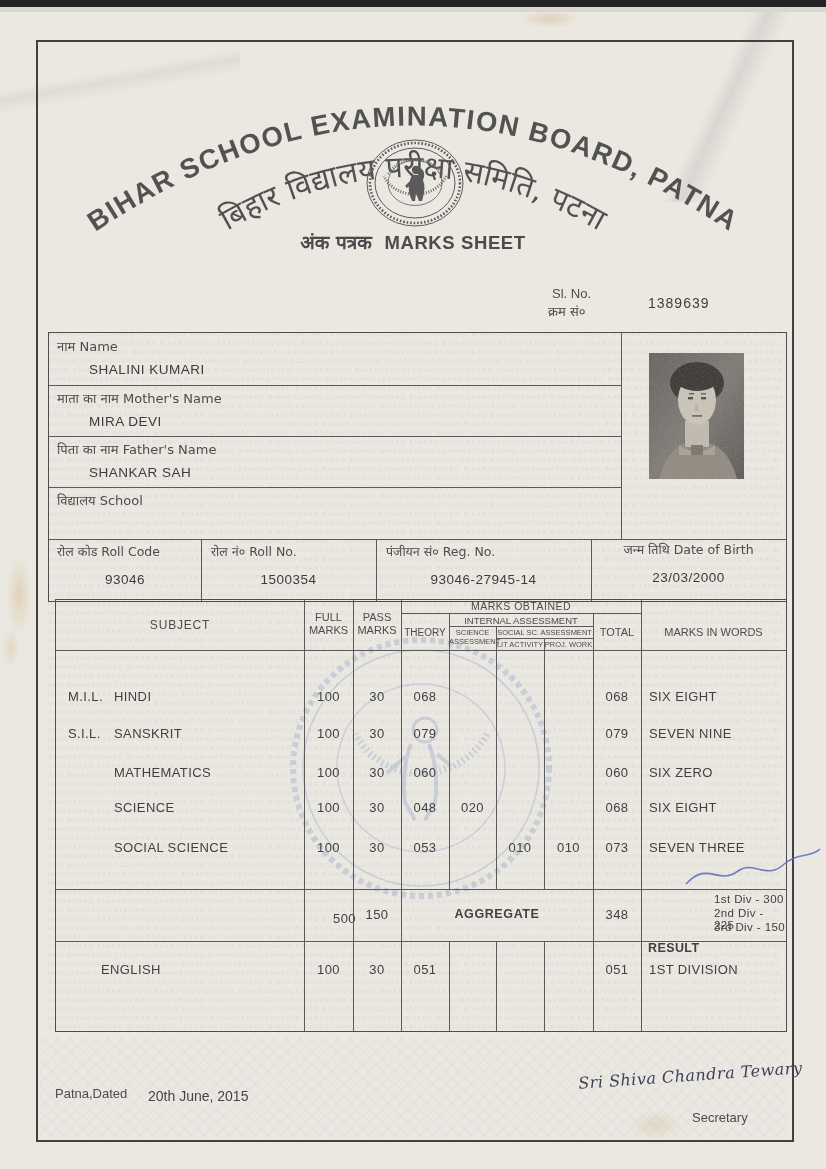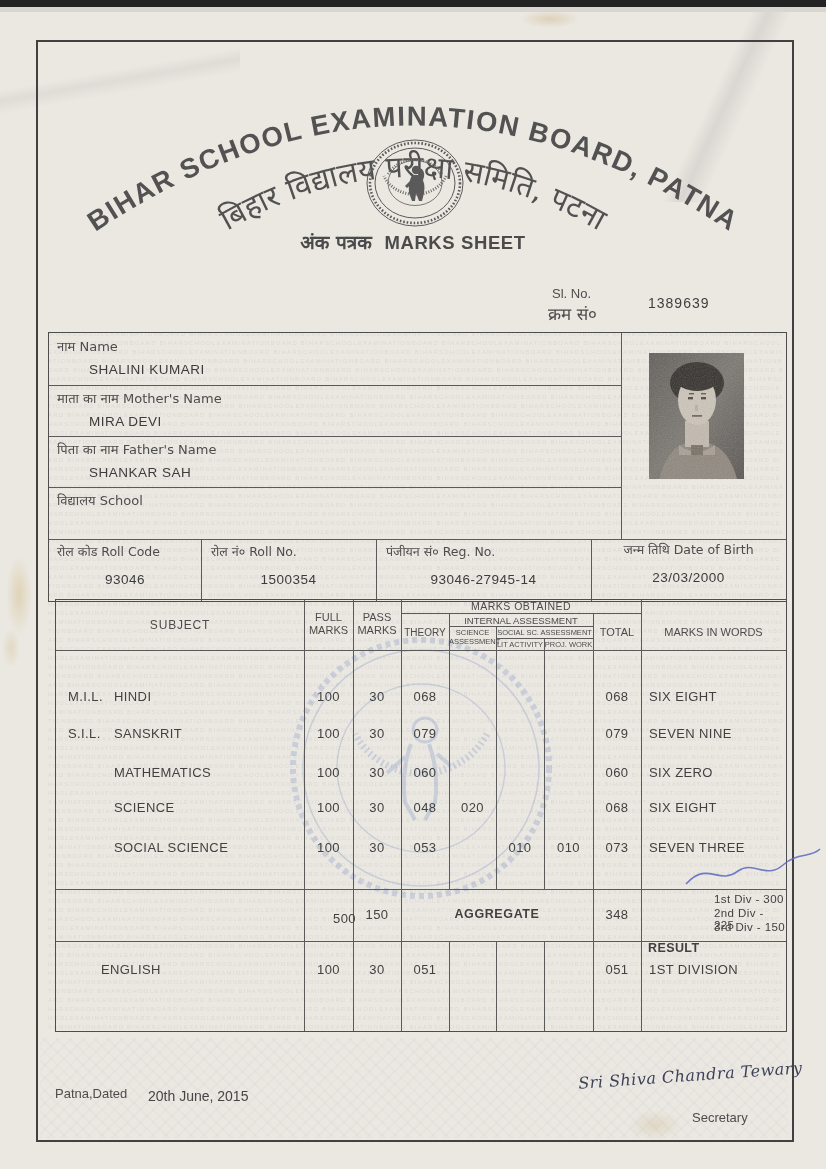--- a/index.html
+++ b/index.html
@@ -62,21 +62,21 @@
     <rect x="53" y="42" width="6" height="5" fill="#5a5a5a" transform="rotate(12 56 44)"></rect>
   </svg>
 
   <div class="ab tc" style="left:0;top:229px;width:826px;">
     <span class="hi" style="font-weight:bold;font-size:19px;color:#4b4b4b;">अंक पत्रक</span>
     <span style="font-weight:bold;font-size:18.5px;color:#4b4b4b;letter-spacing:.6px;margin-left:8px;">MARKS SHEET</span>
   </div>
 
 
   <div class="ab" style="left:552px;top:286px;font-size:13px;color:#4c4c4c;">Sl. No.</div>
-  <div class="ab hi" style="left:548px;top:302px;font-size:17px;color:#4c4c4c;">क्रम सं०</div>
+  <div class="ab hi" style="left:548px;top:302px;font-size:13px;color:#4c4c4c;">क्रम सं०</div>
   <div class="ab" style="left:648px;top:295px;font-size:14px;color:#3e3e3e;letter-spacing:1px;">1389639</div>
 
   <div class="ab microprint" style="left:48px;top:330px;width:737px;height:702px;">BIHARSCHOOLEXAMINATIONBOARD BIHARSCHOOLEXAMINATIONBOARD BIHARSCHOOLEXAMINATIONBOARD BIHARSCHOOLEXAMINATIONBOARD BIHARSCHOOLEXAMINATIONBOARD BIHARSCHOOLEXAMINATIONBOARD BIHARSCHOOLEXAMINATIONBOARD BIHARSCHOOLEXAMINATIONBOARD BIHARSCHOOLEXAMINATIONBOARD BIHARSCHOOLEXAMINATIONBOARD BIHARSCHOOLEXAMINATIONBOARD BIHARSCHOOLEXAMINATIONBOARD BIHARSCHOOLEXAMINATIONBOARD BIHARSCHOOLEXAMINATIONBOARD BIHARSCHOOLEXAMINATIONBOARD BIHARSCHOOLEXAMINATIONBOARD BIHARSCHOOLEXAMINATIONBOARD BIHARSCHOOLEXAMINATIONBOARD BIHARSCHOOLEXAMINATIONBOARD BIHARSCHOOLEXAMINATIONBOARD BIHARSCHOOLEXAMINATIONBOARD BIHARSCHOOLEXAMINATIONBOARD BIHARSCHOOLEXAMINATIONBOARD BIHARSCHOOLEXAMINATIONBOARD BIHARSCHOOLEXAMINATIONBOARD BIHARSCHOOLEXAMINATIONBOARD BIHARSCHOOLEXAMINATIONBOARD BIHARSCHOOLEXAMINATIONBOARD BIHARSCHOOLEXAMINATIONBOARD BIHARSCHOOLEXAMINATIONBOARD BIHARSCHOOLEXAMINATIONBOARD BIHARSCHOOLEXAMINATIONBOARD BIHARSCHOOLEXAMINATIONBOARD BIHARSCHOOLEXAMINATIONBOARD BIHARSCHOOLEXAMINATIONBOARD BIHARSCHOOLEXAMINATIONBOARD BIHARSCHOOLEXAMINATIONBOARD BIHARSCHOOLEXAMINATIONBOARD BIHARSCHOOLEXAMINATIONBOARD BIHARSCHOOLEXAMINATIONBOARD BIHARSCHOOLEXAMINATIONBOARD BIHARSCHOOLEXAMINATIONBOARD BIHARSCHOOLEXAMINATIONBOARD BIHARSCHOOLEXAMINATIONBOARD BIHARSCHOOLEXAMINATIONBOARD BIHARSCHOOLEXAMINATIONBOARD BIHARSCHOOLEXAMINATIONBOARD BIHARSCHOOLEXAMINATIONBOARD BIHARSCHOOLEXAMINATIONBOARD BIHARSCHOOLEXAMINATIONBOARD BIHARSCHOOLEXAMINATIONBOARD BIHARSCHOOLEXAMINATIONBOARD BIHARSCHOOLEXAMINATIONBOARD BIHARSCHOOLEXAMINATIONBOARD BIHARSCHOOLEXAMINATIONBOARD BIHARSCHOOLEXAMINATIONBOARD BIHARSCHOOLEXAMINATIONBOARD BIHARSCHOOLEXAMINATIONBOARD BIHARSCHOOLEXAMINATIONBOARD BIHARSCHOOLEXAMINATIONBOARD BIHARSCHOOLEXAMINATIONBOARD BIHARSCHOOLEXAMINATIONBOARD BIHARSCHOOLEXAMINATIONBOARD BIHARSCHOOLEXAMINATIONBOARD BIHARSCHOOLEXAMINATIONBOARD BIHARSCHOOLEXAMINATIONBOARD BIHARSCHOOLEXAMINATIONBOARD BIHARSCHOOLEXAMINATIONBOARD BIHARSCHOOLEXAMINATIONBOARD BIHARSCHOOLEXAMINATIONBOARD BIHARSCHOOLEXAMINATIONBOARD BIHARSCHOOLEXAMINATIONBOARD BIHARSCHOOLEXAMINATIONBOARD BIHARSCHOOLEXAMINATIONBOARD BIHARSCHOOLEXAMINATIONBOARD BIHARSCHOOLEXAMINATIONBOARD BIHARSCHOOLEXAMINATIONBOARD BIHARSCHOOLEXAMINATIONBOARD BIHARSCHOOLEXAMINATIONBOARD BIHARSCHOOLEXAMINATIONBOARD BIHARSCHOOLEXAMINATIONBOARD BIHARSCHOOLEXAMINATIONBOARD BIHARSCHOOLEXAMINATIONBOARD BIHARSCHOOLEXAMINATIONBOARD BIHARSCHOOLEXAMINATIONBOARD BIHARSCHOOLEXAMINATIONBOARD BIHARSCHOOLEXAMINATIONBOARD BIHARSCHOOLEXAMINATIONBOARD BIHARSCHOOLEXAMINATIONBOARD BIHARSCHOOLEXAMINATIONBOARD BIHARSCHOOLEXAMINATIONBOARD BIHARSCHOOLEXAMINATIONBOARD BIHARSCHOOLEXAMINATIONBOARD BIHARSCHOOLEXAMINATIONBOARD BIHARSCHOOLEXAMINATIONBOARD BIHARSCHOOLEXAMINATIONBOARD BIHARSCHOOLEXAMINATIONBOARD BIHARSCHOOLEXAMINATIONBOARD BIHARSCHOOLEXAMINATIONBOARD BIHARSCHOOLEXAMINATIONBOARD BIHARSCHOOLEXAMINATIONBOARD BIHARSCHOOLEXAMINATIONBOARD BIHARSCHOOLEXAMINATIONBOARD BIHARSCHOOLEXAMINATIONBOARD BIHARSCHOOLEXAMINATIONBOARD BIHARSCHOOLEXAMINATIONBOARD BIHARSCHOOLEXAMINATIONBOARD BIHARSCHOOLEXAMINATIONBOARD BIHARSCHOOLEXAMINATIONBOARD BIHARSCHOOLEXAMINATIONBOARD BIHARSCHOOLEXAMINATIONBOARD BIHARSCHOOLEXAMINATIONBOARD BIHARSCHOOLEXAMINATIONBOARD BIHARSCHOOLEXAMINATIONBOARD BIHARSCHOOLEXAMINATIONBOARD BIHARSCHOOLEXAMINATIONBOARD BIHARSCHOOLEXAMINATIONBOARD BIHARSCHOOLEXAMINATIONBOARD BIHARSCHOOLEXAMINATIONBOARD BIHARSCHOOLEXAMINATIONBOARD BIHARSCHOOLEXAMINATIONBOARD BIHARSCHOOLEXAMINATIONBOARD BIHARSCHOOLEXAMINATIONBOARD BIHARSCHOOLEXAMINATIONBOARD BIHARSCHOOLEXAMINATIONBOARD BIHARSCHOOLEXAMINATIONBOARD BIHARSCHOOLEXAMINATIONBOARD BIHARSCHOOLEXAMINATIONBOARD BIHARSCHOOLEXAMINATIONBOARD BIHARSCHOOLEXAMINATIONBOARD BIHARSCHOOLEXAMINATIONBOARD BIHARSCHOOLEXAMINATIONBOARD BIHARSCHOOLEXAMINATIONBOARD BIHARSCHOOLEXAMINATIONBOARD BIHARSCHOOLEXAMINATIONBOARD BIHARSCHOOLEXAMINATIONBOARD BIHARSCHOOLEXAMINATIONBOARD BIHARSCHOOLEXAMINATIONBOARD BIHARSCHOOLEXAMINATIONBOARD BIHARSCHOOLEXAMINATIONBOARD BIHARSCHOOLEXAMINATIONBOARD BIHARSCHOOLEXAMINATIONBOARD BIHARSCHOOLEXAMINATIONBOARD BIHARSCHOOLEXAMINATIONBOARD BIHARSCHOOLEXAMINATIONBOARD BIHARSCHOOLEXAMINATIONBOARD BIHARSCHOOLEXAMINATIONBOARD BIHARSCHOOLEXAMINATIONBOARD BIHARSCHOOLEXAMINATIONBOARD BIHARSCHOOLEXAMINATIONBOARD BIHARSCHOOLEXAMINATIONBOARD BIHARSCHOOLEXAMINATIONBOARD BIHARSCHOOLEXAMINATIONBOARD BIHARSCHOOLEXAMINATIONBOARD BIHARSCHOOLEXAMINATIONBOARD BIHARSCHOOLEXAMINATIONBOARD BIHARSCHOOLEXAMINATIONBOARD BIHARSCHOOLEXAMINATIONBOARD BIHARSCHOOLEXAMINATIONBOARD BIHARSCHOOLEXAMINATIONBOARD BIHARSCHOOLEXAMINATIONBOARD BIHARSCHOOLEXAMINATIONBOARD BIHARSCHOOLEXAMINATIONBOARD BIHARSCHOOLEXAMINATIONBOARD BIHARSCHOOLEXAMINATIONBOARD BIHARSCHOOLEXAMINATIONBOARD BIHARSCHOOLEXAMINATIONBOARD BIHARSCHOOLEXAMINATIONBOARD BIHARSCHOOLEXAMINATIONBOARD BIHARSCHOOLEXAMINATIONBOARD BIHARSCHOOLEXAMINATIONBOARD BIHARSCHOOLEXAMINATIONBOARD BIHARSCHOOLEXAMINATIONBOARD BIHARSCHOOLEXAMINATIONBOARD BIHARSCHOOLEXAMINATIONBOARD BIHARSCHOOLEXAMINATIONBOARD BIHARSCHOOLEXAMINATIONBOARD BIHARSCHOOLEXAMINATIONBOARD BIHARSCHOOLEXAMINATIONBOARD BIHARSCHOOLEXAMINATIONBOARD BIHARSCHOOLEXAMINATIONBOARD BIHARSCHOOLEXAMINATIONBOARD BIHARSCHOOLEXAMINATIONBOARD BIHARSCHOOLEXAMINATIONBOARD BIHARSCHOOLEXAMINATIONBOARD BIHARSCHOOLEXAMINATIONBOARD BIHARSCHOOLEXAMINATIONBOARD BIHARSCHOOLEXAMINATIONBOARD BIHARSCHOOLEXAMINATIONBOARD BIHARSCHOOLEXAMINATIONBOARD BIHARSCHOOLEXAMINATIONBOARD BIHARSCHOOLEXAMINATIONBOARD BIHARSCHOOLEXAMINATIONBOARD BIHARSCHOOLEXAMINATIONBOARD BIHARSCHOOLEXAMINATIONBOARD BIHARSCHOOLEXAMINATIONBOARD BIHARSCHOOLEXAMINATIONBOARD BIHARSCHOOLEXAMINATIONBOARD BIHARSCHOOLEXAMINATIONBOARD BIHARSCHOOLEXAMINATIONBOARD BIHARSCHOOLEXAMINATIONBOARD BIHARSCHOOLEXAMINATIONBOARD BIHARSCHOOLEXAMINATIONBOARD BIHARSCHOOLEXAMINATIONBOARD BIHARSCHOOLEXAMINATIONBOARD BIHARSCHOOLEXAMINATIONBOARD BIHARSCHOOLEXAMINATIONBOARD BIHARSCHOOLEXAMINATIONBOARD BIHARSCHOOLEXAMINATIONBOARD BIHARSCHOOLEXAMINATIONBOARD BIHARSCHOOLEXAMINATIONBOARD BIHARSCHOOLEXAMINATIONBOARD BIHARSCHOOLEXAMINATIONBOARD BIHARSCHOOLEXAMINATIONBOARD BIHARSCHOOLEXAMINATIONBOARD BIHARSCHOOLEXAMINATIONBOARD BIHARSCHOOLEXAMINATIONBOARD BIHARSCHOOLEXAMINATIONBOARD BIHARSCHOOLEXAMINATIONBOARD BIHARSCHOOLEXAMINATIONBOARD BIHARSCHOOLEXAMINATIONBOARD BIHARSCHOOLEXAMINATIONBOARD BIHARSCHOOLEXAMINATIONBOARD BIHARSCHOOLEXAMINATIONBOARD BIHARSCHOOLEXAMINATIONBOARD BIHARSCHOOLEXAMINATIONBOARD BIHARSCHOOLEXAMINATIONBOARD BIHARSCHOOLEXAMINATIONBOARD BIHARSCHOOLEXAMINATIONBOARD BIHARSCHOOLEXAMINATIONBOARD BIHARSCHOOLEXAMINATIONBOARD BIHARSCHOOLEXAMINATIONBOARD BIHARSCHOOLEXAMINATIONBOARD BIHARSCHOOLEXAMINATIONBOARD BIHARSCHOOLEXAMINATIONBOARD BIHARSCHOOLEXAMINATIONBOARD BIHARSCHOOLEXAMINATIONBOARD BIHARSCHOOLEXAMINATIONBOARD BIHARSCHOOLEXAMINATIONBOARD BIHARSCHOOLEXAMINATIONBOARD BIHARSCHOOLEXAMINATIONBOARD BIHARSCHOOLEXAMINATIONBOARD BIHARSCHOOLEXAMINATIONBOARD BIHARSCHOOLEXAMINATIONBOARD BIHARSCHOOLEXAMINATIONBOARD BIHARSCHOOLEXAMINATIONBOARD BIHARSCHOOLEXAMINATIONBOARD BIHARSCHOOLEXAMINATIONBOARD BIHARSCHOOLEXAMINATIONBOARD BIHARSCHOOLEXAMINATIONBOARD BIHARSCHOOLEXAMINATIONBOARD BIHARSCHOOLEXAMINATIONBOARD BIHARSCHOOLEXAMINATIONBOARD BIHARSCHOOLEXAMINATIONBOARD BIHARSCHOOLEXAMINATIONBOARD BIHARSCHOOLEXAMINATIONBOARD BIHARSCHOOLEXAMINATIONBOARD BIHARSCHOOLEXAMINATIONBOARD BIHARSCHOOLEXAMINATIONBOARD BIHARSCHOOLEXAMINATIONBOARD BIHARSCHOOLEXAMINATIONBOARD BIHARSCHOOLEXAMINATIONBOARD BIHARSCHOOLEXAMINATIONBOARD BIHARSCHOOLEXAMINATIONBOARD BIHARSCHOOLEXAMINATIONBOARD BIHARSCHOOLEXAMINATIONBOARD BIHARSCHOOLEXAMINATIONBOARD BIHARSCHOOLEXAMINATIONBOARD BIHARSCHOOLEXAMINATIONBOARD BIHARSCHOOLEXAMINATIONBOARD BIHARSCHOOLEXAMINATIONBOARD BIHARSCHOOLEXAMINATIONBOARD BIHARSCHOOLEXAMINATIONBOARD BIHARSCHOOLEXAMINATIONBOARD BIHARSCHOOLEXAMINATIONBOARD BIHARSCHOOLEXAMINATIONBOARD BIHARSCHOOLEXAMINATIONBOARD BIHARSCHOOLEXAMINATIONBOARD BIHARSCHOOLEXAMINATIONBOARD BIHARSCHOOLEXAMINATIONBOARD BIHARSCHOOLEXAMINATIONBOARD BIHARSCHOOLEXAMINATIONBOARD BIHARSCHOOLEXAMINATIONBOARD BIHARSCHOOLEXAMINATIONBOARD BIHARSCHOOLEXAMINATIONBOARD BIHARSCHOOLEXAMINATIONBOARD BIHARSCHOOLEXAMINATIONBOARD BIHARSCHOOLEXAMINATIONBOARD BIHARSCHOOLEXAMINATIONBOARD BIHARSCHOOLEXAMINATIONBOARD BIHARSCHOOLEXAMINATIONBOARD BIHARSCHOOLEXAMINATIONBOARD BIHARSCHOOLEXAMINATIONBOARD BIHARSCHOOLEXAMINATIONBOARD BIHARSCHOOLEXAMINATIONBOARD BIHARSCHOOLEXAMINATIONBOARD BIHARSCHOOLEXAMINATIONBOARD BIHARSCHOOLEXAMINATIONBOARD BIHARSCHOOLEXAMINATIONBOARD BIHARSCHOOLEXAMINATIONBOARD BIHARSCHOOLEXAMINATIONBOARD BIHARSCHOOLEXAMINATIONBOARD BIHARSCHOOLEXAMINATIONBOARD BIHARSCHOOLEXAMINATIONBOARD BIHARSCHOOLEXAMINATIONBOARD BIHARSCHOOLEXAMINATIONBOARD BIHARSCHOOLEXAMINATIONBOARD BIHARSCHOOLEXAMINATIONBOARD BIHARSCHOOLEXAMINATIONBOARD BIHARSCHOOLEXAMINATIONBOARD BIHARSCHOOLEXAMINATIONBOARD BIHARSCHOOLEXAMINATIONBOARD BIHARSCHOOLEXAMINATIONBOARD BIHARSCHOOLEXAMINATIONBOARD BIHARSCHOOLEXAMINATIONBOARD BIHARSCHOOLEXAMINATIONBOARD BIHARSCHOOLEXAMINATIONBOARD BIHARSCHOOLEXAMINATIONBOARD BIHARSCHOOLEXAMINATIONBOARD BIHARSCHOOLEXAMINATIONBOARD BIHARSCHOOLEXAMINATIONBOARD BIHARSCHOOLEXAMINATIONBOARD BIHARSCHOOLEXAMINATIONBOARD BIHARSCHOOLEXAMINATIONBOARD BIHARSCHOOLEXAMINATIONBOARD BIHARSCHOOLEXAMINATIONBOARD BIHARSCHOOLEXAMINATIONBOARD BIHARSCHOOLEXAMINATIONBOARD BIHARSCHOOLEXAMINATIONBOARD BIHARSCHOOLEXAMINATIONBOARD BIHARSCHOOLEXAMINATIONBOARD BIHARSCHOOLEXAMINATIONBOARD BIHARSCHOOLEXAMINATIONBOARD BIHARSCHOOLEXAMINATIONBOARD BIHARSCHOOLEXAMINATIONBOARD BIHARSCHOOLEXAMINATIONBOARD BIHARSCHOOLEXAMINATIONBOARD BIHARSCHOOLEXAMINATIONBOARD BIHARSCHOOLEXAMINATIONBOARD BIHARSCHOOLEXAMINATIONBOARD BIHARSCHOOLEXAMINATIONBOARD BIHARSCHOOLEXAMINATIONBOARD BIHARSCHOOLEXAMINATIONBOARD BIHARSCHOOLEXAMINATIONBOARD BIHARSCHOOLEXAMINATIONBOARD BIHARSCHOOLEXAMINATIONBOARD BIHARSCHOOLEXAMINATIONBOARD BIHARSCHOOLEXAMINATIONBOARD BIHARSCHOOLEXAMINATIONBOARD BIHARSCHOOLEXAMINATIONBOARD BIHARSCHOOLEXAMINATIONBOARD BIHARSCHOOLEXAMINATIONBOARD BIHARSCHOOLEXAMINATIONBOARD BIHARSCHOOLEXAMINATIONBOARD BIHARSCHOOLEXAMINATIONBOARD BIHARSCHOOLEXAMINATIONBOARD BIHARSCHOOLEXAMINATIONBOARD BIHARSCHOOLEXAMINATIONBOARD BIHARSCHOOLEXAMINATIONBOARD BIHARSCHOOLEXAMINATIONBOARD BIHARSCHOOLEXAMINATIONBOARD BIHARSCHOOLEXAMINATIONBOARD BIHARSCHOOLEXAMINATIONBOARD BIHARSCHOOLEXAMINATIONBOARD BIHARSCHOOLEXAMINATIONBOARD BIHARSCHOOLEXAMINATIONBOARD BIHARSCHOOLEXAMINATIONBOARD BIHARSCHOOLEXAMINATIONBOARD BIHARSCHOOLEXAMINATIONBOARD BIHARSCHOOLEXAMINATIONBOARD BIHARSCHOOLEXAMINATIONBOARD BIHARSCHOOLEXAMINATIONBOARD BIHARSCHOOLEXAMINATIONBOARD BIHARSCHOOLEXAMINATIONBOARD BIHARSCHOOLEXAMINATIONBOARD BIHARSCHOOLEXAMINATIONBOARD BIHARSCHOOLEXAMINATIONBOARD BIHARSCHOOLEXAMINATIONBOARD BIHARSCHOOLEXAMINATIONBOARD BIHARSCHOOLEXAMINATIONBOARD BIHARSCHOOLEXAMINATIONBOARD BIHARSCHOOLEXAMINATIONBOARD BIHARSCHOOLEXAMINATIONBOARD BIHARSCHOOLEXAMINATIONBOARD BIHARSCHOOLEXAMINATIONBOARD BIHARSCHOOLEXAMINATIONBOARD BIHARSCHOOLEXAMINATIONBOARD BIHARSCHOOLEXAMINATIONBOARD BIHARSCHOOLEXAMINATIONBOARD BIHARSCHOOLEXAMINATIONBOARD BIHARSCHOOLEXAMINATIONBOARD BIHARSCHOOLEXAMINATIONBOARD BIHARSCHOOLEXAMINATIONBOARD BIHARSCHOOLEXAMINATIONBOARD BIHARSCHOOLEXAMINATIONBOARD BIHARSCHOOLEXAMINATIONBOARD BIHARSCHOOLEXAMINATIONBOARD BIHARSCHOOLEXAMINATIONBOARD BIHARSCHOOLEXAMINATIONBOARD BIHARSCHOOLEXAMINATIONBOARD BIHARSCHOOLEXAMINATIONBOARD BIHARSCHOOLEXAMINATIONBOARD BIHARSCHOOLEXAMINATIONBOARD BIHARSCHOOLEXAMINATIONBOARD BIHARSCHOOLEXAMINATIONBOARD BIHARSCHOOLEXAMINATIONBOARD BIHARSCHOOLEXAMINATIONBOARD BIHARSCHOOLEXAMINATIONBOARD BIHARSCHOOLEXAMINATIONBOARD BIHARSCHOOLEXAMINATIONBOARD BIHARSCHOOLEXAMINATIONBOARD BIHARSCHOOLEXAMINATIONBOARD BIHARSCHOOLEXAMINATIONBOARD BIHARSCHOOLEXAMINATIONBOARD BIHARSCHOOLEXAMINATIONBOARD BIHARSCHOOLEXAMINATIONBOARD BIHARSCHOOLEXAMINATIONBOARD BIHARSCHOOLEXAMINATIONBOARD BIHARSCHOOLEXAMINATIONBOARD BIHARSCHOOLEXAMINATIONBOARD BIHARSCHOOLEXAMINATIONBOARD BIHARSCHOOLEXAMINATIONBOARD BIHARSCHOOLEXAMINATIONBOARD BIHARSCHOOLEXAMINATIONBOARD BIHARSCHOOLEXAMINATIONBOARD BIHARSCHOOLEXAMINATIONBOARD BIHARSCHOOLEXAMINATIONBOARD BIHARSCHOOLEXAMINATIONBOARD BIHARSCHOOLEXAMINATIONBOARD BIHARSCHOOLEXAMINATIONBOARD BIHARSCHOOLEXAMINATIONBOARD BIHARSCHOOLEXAMINATIONBOARD BIHARSCHOOLEXAMINATIONBOARD BIHARSCHOOLEXAMINATIONBOARD BIHARSCHOOLEXAMINATIONBOARD BIHARSCHOOLEXAMINATIONBOARD BIHARSCHOOLEXAMINATIONBOARD BIHARSCHOOLEXAMINATIONBOARD BIHARSCHOOLEXAMINATIONBOARD BIHARSCHOOLEXAMINATIONBOARD BIHARSCHOOLEXAMINATIONBOARD BIHARSCHOOLEXAMINATIONBOARD BIHARSCHOOLEXAMINATIONBOARD BIHARSCHOOLEXAMINATIONBOARD BIHARSCHOOLEXAMINATIONBOARD BIHARSCHOOLEXAMINATIONBOARD BIHARSCHOOLEXAMINATIONBOARD BIHARSCHOOLEXAMINATIONBOARD BIHARSCHOOLEXAMINATIONBOARD BIHARSCHOOLEXAMINATIONBOARD BIHARSCHOOLEXAMINATIONBOARD BIHARSCHOOLEXAMINATIONBOARD BIHARSCHOOLEXAMINATIONBOARD BIHARSCHOOLEXAMINATIONBOARD BIHARSCHOOLEXAMINATIONBOARD BIHARSCHOOLEXAMINATIONBOARD BIHARSCHOOLEXAMINATIONBOARD BIHARSCHOOLEXAMINATIONBOARD BIHARSCHOOLEXAMINATIONBOARD BIHARSCHOOLEXAMINATIONBOARD BIHARSCHOOLEXAMINATIONBOARD BIHARSCHOOLEXAMINATIONBOARD BIHARSCHOOLEXAMINATIONBOARD BIHARSCHOOLEXAMINATIONBOARD BIHARSCHOOLEXAMINATIONBOARD BIHARSCHOOLEXAMINATIONBOARD BIHARSCHOOLEXAMINATIONBOARD BIHARSCHOOLEXAMINATIONBOARD BIHARSCHOOLEXAMINATIONBOARD BIHARSCHOOLEXAMINATIONBOARD BIHARSCHOOLEXAMINATIONBOARD BIHARSCHOOLEXAMINATIONBOARD BIHARSCHOOLEXAMINATIONBOARD BIHARSCHOOLEXAMINATIONBOARD BIHARSCHOOLEXAMINATIONBOARD BIHARSCHOOLEXAMINATIONBOARD BIHARSCHOOLEXAMINATIONBOARD BIHARSCHOOLEXAMINATIONBOARD BIHARSCHOOLEXAMINATIONBOARD BIHARSCHOOLEXAMINATIONBOARD BIHARSCHOOLEXAMINATIONBOARD BIHARSCHOOLEXAMINATIONBOARD BIHARSCHOOLEXAMINATIONBOARD BIHARSCHOOLEXAMINATIONBOARD BIHARSCHOOLEXAMINATIONBOARD BIHARSCHOOLEXAMINATIONBOARD BIHARSCHOOLEXAMINATIONBOARD BIHARSCHOOLEXAMINATIONBOARD BIHARSCHOOLEXAMINATIONBOARD BIHARSCHOOLEXAMINATIONBOARD BIHARSCHOOLEXAMINATIONBOARD BIHARSCHOOLEXAMINATIONBOARD BIHARSCHOOLEXAMINATIONBOARD BIHARSCHOOLEXAMINATIONBOARD BIHARSCHOOLEXAMINATIONBOARD BIHARSCHOOLEXAMINATIONBOARD BIHARSCHOOLEXAMINATIONBOARD BIHARSCHOOLEXAMINATIONBOARD BIHARSCHOOLEXAMINATIONBOARD BIHARSCHOOLEXAMINATIONBOARD BIHARSCHOOLEXAMINATIONBOARD BIHARSCHOOLEXAMINATIONBOARD BIHARSCHOOLEXAMINATIONBOARD BIHARSCHOOLEXAMINATIONBOARD BIHARSCHOOLEXAMINATIONBOARD BIHARSCHOOLEXAMINATIONBOARD BIHARSCHOOLEXAMINATIONBOARD BIHARSCHOOLEXAMINATIONBOARD BIHARSCHOOLEXAMINATIONBOARD BIHARSCHOOLEXAMINATIONBOARD BIHARSCHOOLEXAMINATIONBOARD BIHARSCHOOLEXAMINATIONBOARD BIHARSCHOOLEXAMINATIONBOARD BIHARSCHOOLEXAMINATIONBOARD BIHARSCHOOLEXAMINATIONBOARD BIHARSCHOOLEXAMINATIONBOARD BIHARSCHOOLEXAMINATIONBOARD BIHARSCHOOLEXAMINATIONBOARD BIHARSCHOOLEXAMINATIONBOARD BIHARSCHOOLEXAMINATIONBOARD BIHARSCHOOLEXAMINATIONBOARD BIHARSCHOOLEXAMINATIONBOARD BIHARSCHOOLEXAMINATIONBOARD BIHARSCHOOLEXAMINATIONBOARD BIHARSCHOOLEXAMINATIONBOARD BIHARSCHOOLEXAMINATIONBOARD BIHARSCHOOLEXAMINATIONBOARD BIHARSCHOOLEXAMINATIONBOARD BIHARSCHOOLEXAMINATIONBOARD BIHARSCHOOLEXAMINATIONBOARD BIHARSCHOOLEXAMINATIONBOARD BIHARSCHOOLEXAMINATIONBOARD BIHARSCHOOLEXAMINATIONBOARD BIHARSCHOOLEXAMINATIONBOARD BIHARSCHOOLEXAMINATIONBOARD BIHARSCHOOLEXAMINATIONBOARD BIHARSCHOOLEXAMINATIONBOARD BIHARSCHOOLEXAMINATIONBOARD BIHARSCHOOLEXAMINATIONBOARD BIHARSCHOOLEXAMINATIONBOARD BIHARSCHOOLEXAMINATIONBOARD BIHARSCHOOLEXAMINATIONBOARD BIHARSCHOOLEXAMINATIONBOARD BIHARSCHOOLEXAMINATIONBOARD BIHARSCHOOLEXAMINATIONBOARD BIHARSCHOOLEXAMINATIONBOARD BIHARSCHOOLEXAMINATIONBOARD BIHARSCHOOLEXAMINATIONBOARD BIHARSCHOOLEXAMINATIONBOARD BIHARSCHOOLEXAMINATIONBOARD BIHARSCHOOLEXAMINATIONBOARD BIHARSCHOOLEXAMINATIONBOARD BIHARSCHOOLEXAMINATIONBOARD BIHARSCHOOLEXAMINATIONBOARD BIHARSCHOOLEXAMINATIONBOARD BIHARSCHOOLEXAMINATIONBOARD BIHARSCHOOLEXAMINATIONBOARD BIHARSCHOOLEXAMINATIONBOARD BIHARSCHOOLEXAMINATIONBOARD BIHARSCHOOLEXAMINATIONBOARD BIHARSCHOOLEXAMINATIONBOARD BIHARSCHOOLEXAMINATIONBOARD BIHARSCHOOLEXAMINATIONBOARD BIHARSCHOOLEXAMINATIONBOARD BIHARSCHOOLEXAMINATIONBOARD BIHARSCHOOLEXAMINATIONBOARD BIHARSCHOOLEXAMINATIONBOARD BIHARSCHOOLEXAMINATIONBOARD BIHARSCHOOLEXAMINATIONBOARD BIHARSCHOOLEXAMINATIONBOARD BIHARSCHOOLEXAMINATIONBOARD BIHARSCHOOLEXAMINATIONBOARD BIHARSCHOOLEXAMINATIONBOARD BIHARSCHOOLEXAMINATIONBOARD BIHARSCHOOLEXAMINATIONBOARD BIHARSCHOOLEXAMINATIONBOARD BIHARSCHOOLEXAMINATIONBOARD BIHARSCHOOLEXAMINATIONBOARD BIHARSCHOOLEXAMINATIONBOARD BIHARSCHOOLEXAMINATIONBOARD BIHARSCHOOLEXAMINATIONBOARD BIHARSCHOOLEXAMINATIONBOARD BIHARSCHOOLEXAMINATIONBOARD BIHARSCHOOLEXAMINATIONBOARD BIHARSCHOOLEXAMINATIONBOARD BIHARSCHOOLEXAMINATIONBOARD BIHARSCHOOLEXAMINATIONBOARD BIHARSCHOOLEXAMINATIONBOARD BIHARSCHOOLEXAMINATIONBOARD BIHARSCHOOLEXAMINATIONBOARD BIHARSCHOOLEXAMINATIONBOARD BIHARSCHOOLEXAMINATIONBOARD BIHARSCHOOLEXAMINATIONBOARD BIHARSCHOOLEXAMINATIONBOARD BIHARSCHOOLEXAMINATIONBOARD BIHARSCHOOLEXAMINATIONBOARD BIHARSCHOOLEXAMINATIONBOARD BIHARSCHOOLEXAMINATIONBOARD BIHARSCHOOLEXAMINATIONBOARD BIHARSCHOOLEXAMINATIONBOARD BIHARSCHOOLEXAMINATIONBOARD BIHARSCHOOLEXAMINATIONBOARD BIHARSCHOOLEXAMINATIONBOARD BIHARSCHOOLEXAMINATIONBOARD BIHARSCHOOLEXAMINATIONBOARD BIHARSCHOOLEXAMINATIONBOARD BIHARSCHOOLEXAMINATIONBOARD BIHARSCHOOLEXAMINATIONBOARD BIHARSCHOOLEXAMINATIONBOARD BIHARSCHOOLEXAMINATIONBOARD BIHARSCHOOLEXAMINATIONBOARD BIHARSCHOOLEXAMINATIONBOARD BIHARSCHOOLEXAMINATIONBOARD BIHARSCHOOLEXAMINATIONBOARD BIHARSCHOOLEXAMINATIONBOARD BIHARSCHOOLEXAMINATIONBOARD BIHARSCHOOLEXAMINATIONBOARD BIHARSCHOOLEXAMINATIONBOARD BIHARSCHOOLEXAMINATIONBOARD BIHARSCHOOLEXAMINATIONBOARD BIHARSCHOOLEXAMINATIONBOARD BIHARSCHOOLEXAMINATIONBOARD BIHARSCHOOLEXAMINATIONBOARD BIHARSCHOOLEXAMINATIONBOARD BIHARSCHOOLEXAMINATIONBOARD BIHARSCHOOLEXAMINATIONBOARD BIHARSCHOOLEXAMINATIONBOARD BIHARSCHOOLEXAMINATIONBOARD BIHARSCHOOLEXAMINATIONBOARD BIHARSCHOOLEXAMINATIONBOARD BIHARSCHOOLEXAMINATIONBOARD BIHARSCHOOLEXAMINATIONBOARD BIHARSCHOOLEXAMINATIONBOARD BIHARSCHOOLEXAMINATIONBOARD BIHARSCHOOLEXAMINATIONBOARD BIHARSCHOOLEXAMINATIONBOARD BIHARSCHOOLEXAMINATIONBOARD BIHARSCHOOLEXAMINATIONBOARD BIHARSCHOOLEXAMINATIONBOARD BIHARSCHOOLEXAMINATIONBOARD BIHARSCHOOLEXAMINATIONBOARD BIHARSCHOOLEXAMINATIONBOARD BIHARSCHOOLEXAMINATIONBOARD BIHARSCHOOLEXAMINATIONBOARD BIHARSCHOOLEXAMINATIONBOARD BIHARSCHOOLEXAMINATIONBOARD BIHARSCHOOLEXAMINATIONBOARD BIHARSCHOOLEXAMINATIONBOARD BIHARSCHOOLEXAMINATIONBOARD BIHARSCHOOLEXAMINATIONBOARD BIHARSCHOOLEXAMINATIONBOARD BIHARSCHOOLEXAMINATIONBOARD BIHARSCHOOLEXAMINATIONBOARD BIHARSCHOOLEXAMINATIONBOARD BIHARSCHOOLEXAMINATIONBOARD BIHARSCHOOLEXAMINATIONBOARD BIHARSCHOOLEXAMINATIONBOARD BIHARSCHOOLEXAMINATIONBOARD BIHARSCHOOLEXAMINATIONBOARD BIHARSCHOOLEXAMINATIONBOARD BIHARSCHOOLEXAMINATIONBOARD BIHARSCHOOLEXAMINATIONBOARD BIHARSCHOOLEXAMINATIONBOARD BIHARSCHOOLEXAMINATIONBOARD BIHARSCHOOLEXAMINATIONBOARD BIHARSCHOOLEXAMINATIONBOARD BIHARSCHOOLEXAMINATIONBOARD BIHARSCHOOLEXAMINATIONBOARD BIHARSCHOOLEXAMINATIONBOARD BIHARSCHOOLEXAMINATIONBOARD BIHARSCHOOLEXAMINATIONBOARD BIHARSCHOOLEXAMINATIONBOARD BIHARSCHOOLEXAMINATIONBOARD BIHARSCHOOLEXAMINATIONBOARD BIHARSCHOOLEXAMINATIONBOARD BIHARSCHOOLEXAMINATIONBOARD BIHARSCHOOLEXAMINATIONBOARD BIHARSCHOOLEXAMINATIONBOARD BIHARSCHOOLEXAMINATIONBOARD BIHARSCHOOLEXAMINATIONBOARD BIHARSCHOOLEXAMINATIONBOARD BIHARSCHOOLEXAMINATIONBOARD BIHARSCHOOLEXAMINATIONBOARD BIHARSCHOOLEXAMINATIONBOARD BIHARSCHOOLEXAMINATIONBOARD BIHARSCHOOLEXAMINATIONBOARD BIHARSCHOOLEXAMINATIONBOARD BIHARSCHOOLEXAMINATIONBOARD BIHARSCHOOLEXAMINATIONBOARD BIHARSCHOOLEXAMINATIONBOARD BIHARSCHOOLEXAMINATIONBOARD BIHARSCHOOLEXAMINATIONBOARD BIHARSCHOOLEXAMINATIONBOARD BIHARSCHOOLEXAMINATIONBOARD BIHARSCHOOLEXAMINATIONBOARD BIHARSCHOOLEXAMINATIONBOARD BIHARSCHOOLEXAMINATIONBOARD BIHARSCHOOLEXAMINATIONBOARD BIHARSCHOOLEXAMINATIONBOARD BIHARSCHOOLEXAMINATIONBOARD </div>
 
   <svg class="ab" style="left:285px;top:632px;opacity:.30;z-index:1;" width="272" height="272" viewBox="0 0 272 272">
     <circle cx="136" cy="136" r="128" fill="none" stroke="#7d93c4" stroke-width="6" stroke-dasharray="5 4"></circle>
     <circle cx="136" cy="136" r="118" fill="none" stroke="#7d93c4" stroke-width="1.6"></circle>
     <circle cx="136" cy="136" r="84" fill="none" stroke="#7d93c4" stroke-width="1.4"></circle>
     <path d="M 70 170 A 75 75 0 0 1 202 170" fill="none" stroke="#7d93c4" stroke-width="7" stroke-dasharray="2 3" transform="rotate(180 136 136)"></path>
     <circle cx="140" cy="98" r="12" fill="none" stroke="#7d93c4" stroke-width="3"></circle>

